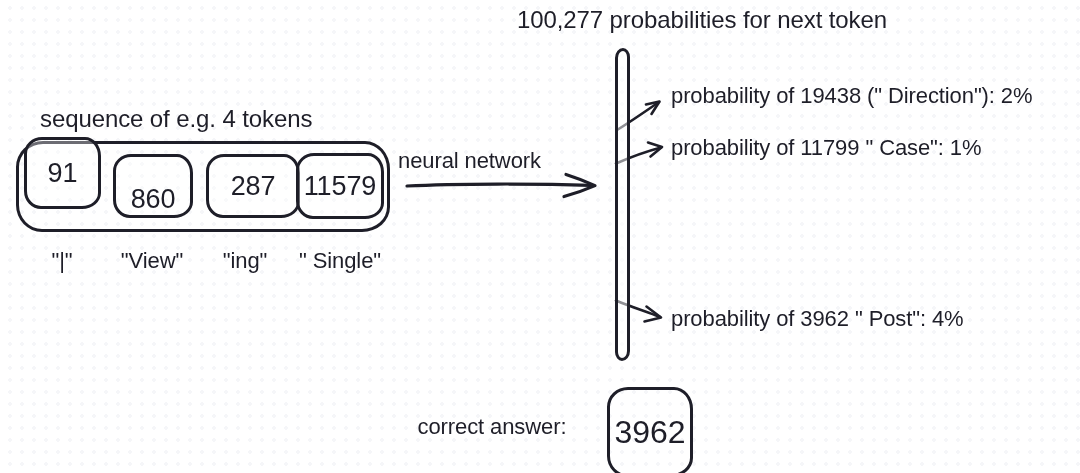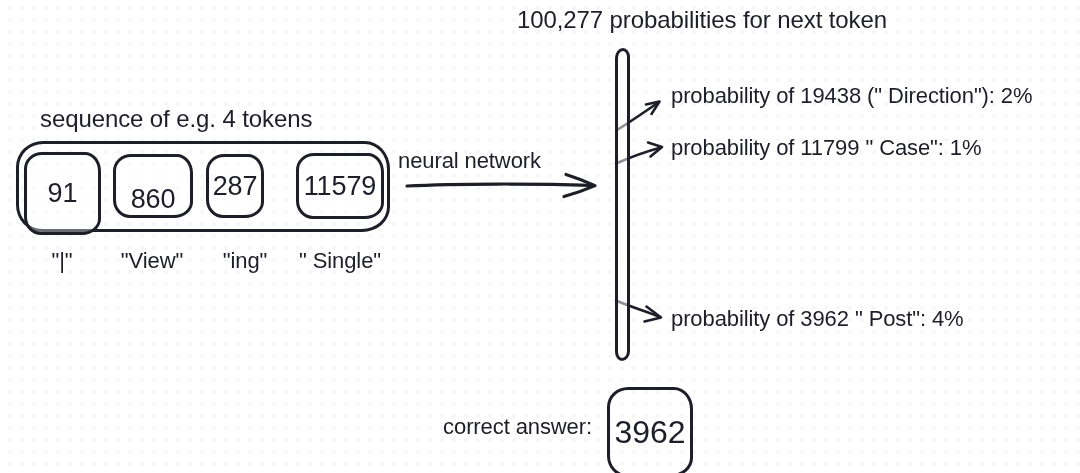--- a/index.html
+++ b/index.html
@@ -36,23 +36,23 @@
     background: transparent;
   }
   .token-box {
     box-sizing: border-box;
     border: 3px solid #1e1e28;
     border-radius: 18px 16px 19px 17px / 17px 19px 16px 18px;
     display: flex; align-items: center; justify-content: center;
     font-size: 27px;
     background: rgba(255,255,255,0.35);
   }
-  .t0 { left: 24px;  top: 152px; width: 77px; height: 83px; }
+  .t0 { left: 24px;  top: 137px; width: 77px; height: 72px; }
   .t1 { left: 113px; top: 154px; width: 80px; height: 64px; align-items: flex-end; }
-  .t2 { left: 206px; top: 154px; width: 58px; height: 64px; }
+  .t2 { left: 206px; top: 154px; width: 94px; height: 64px; }
   .t3 { left: 296px; top: 153px; width: 88px; height: 66px; justify-content: center; }
 
   .token-label {
     top: 248px; width: 130px;
     text-align: center;
     font-size: 22px; line-height: 26px;
   }
   .tl0 { left: -3px;  }
   .tl1 { left: 87px;  }
   .tl2 { left: 180px; }
@@ -83,21 +83,21 @@
     font-size: 22px; line-height: 27px;
     white-space: nowrap;
   }
   .p0 { top: 82px; }
   .p1 { top: 134px; }
   .p2 { top: 305px; }
 
   
   .answer-label {
     left: 392px; top: 413px; width: 200px;
-    text-align: right;
+    text-align: center;
     font-size: 22px; line-height: 27px;
   }
   .answer-box {
     box-sizing: border-box;
     left: 607px; top: 387px; width: 86px; height: 90px;
     border: 3px solid #1e1e28;
     border-radius: 21px 19px 22px 20px / 20px 22px 19px 21px;
     display: flex; align-items: center; justify-content: center;
     font-size: 32px;
   }

